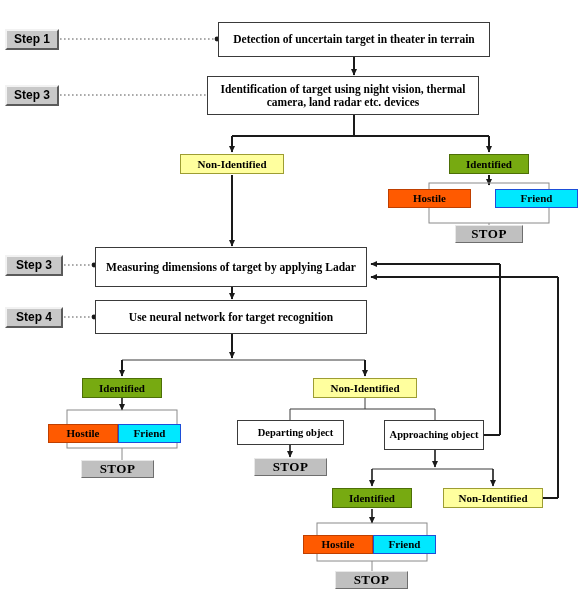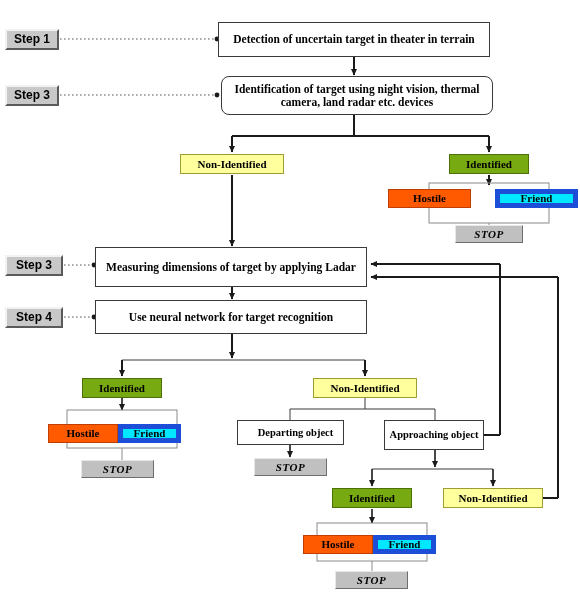--- a/index.html
+++ b/index.html
@@ -61,42 +61,41 @@
     font-weight: bold;
     color: #000000;
   }
   .stop {
     background: #c0c0c0;
     border-top: 1px solid #e8e8e8;
     border-left: 1px solid #e8e8e8;
     border-right: 1px solid #6e6e6e;
     border-bottom: 1px solid #6e6e6e;
     font-family: "Liberation Serif", serif;
-    font-size: 11px;
+    font-size: 13px;
     letter-spacing: 0.5px;
-    font-style: italic;
   }
   .ident {
     background: #77aa11;
     border: 1px solid #4d6f07;
     font-size: 11px;
   }
   .nonident {
     background: #ffff9e;
     border: 1px solid #9d9d33;
     font-size: 11px;
   }
   .hostile {
     background: #ff5a00;
     border: 1px solid #bf3f00;
     font-size: 11px;
   }
   .friend {
     background: #00e8ff;
-    border: 5px solid #1d4ed8;
+    border: 1px solid #1d4ed8;
     font-size: 11px;
   }
   .caption {
     position: absolute;
     left: 0;
     top: 566px;
     width: 580px;
     text-align: center;
     font-family: "Liberation Sans", sans-serif;
     font-size: 15px;
@@ -190,21 +189,21 @@
     </g>
   </svg>
 
   <div class="node step" style="left:5px; top:9px; width:54px; height:21px;">Step 1</div>
   <div class="node step" style="left:5px; top:65px; width:54px; height:21px;">Step 3</div>
   <div class="node step" style="left:5px; top:235px; width:58px; height:21px;">Step 3</div>
   <div class="node step" style="left:5px; top:287px; width:58px; height:21px;">Step 4</div>
 
   <div class="node proc" style="left:218px; top:2px; width:272px; height:35px; padding:0 11px;">Detection of uncertain target in theater in terrain</div>
 
-  <div class="node proc" style="left:221px; top:56px; width:272px; height:39px; padding:0 8px;border-radius:8px;">Identification of target using night vision, thermal camera, land radar etc. devices</div>
+  <div class="node proc" style="left:207px; top:56px; width:272px; height:39px; padding:0 8px;">Identification of target using night vision, thermal camera, land radar etc. devices</div>
 
   <div class="node proc" style="left:95px; top:227px; width:272px; height:40px; padding:0 10px;">Measuring dimensions of target by applying Ladar</div>
 
   <div class="node proc" style="left:95px; top:280px; width:272px; height:34px; padding:0 18px;">Use neural network for target recognition</div>
 
   <div class="node nonident" style="left:180px; top:134px; width:104px; height:20px;">Non-Identified</div>
 
   <div class="node ident" style="left:449px; top:134px; width:80px; height:20px;">Identified</div>
 
   <div class="node hostile" style="left:388px; top:169px; width:83px; height:19px;">Hostile</div>

